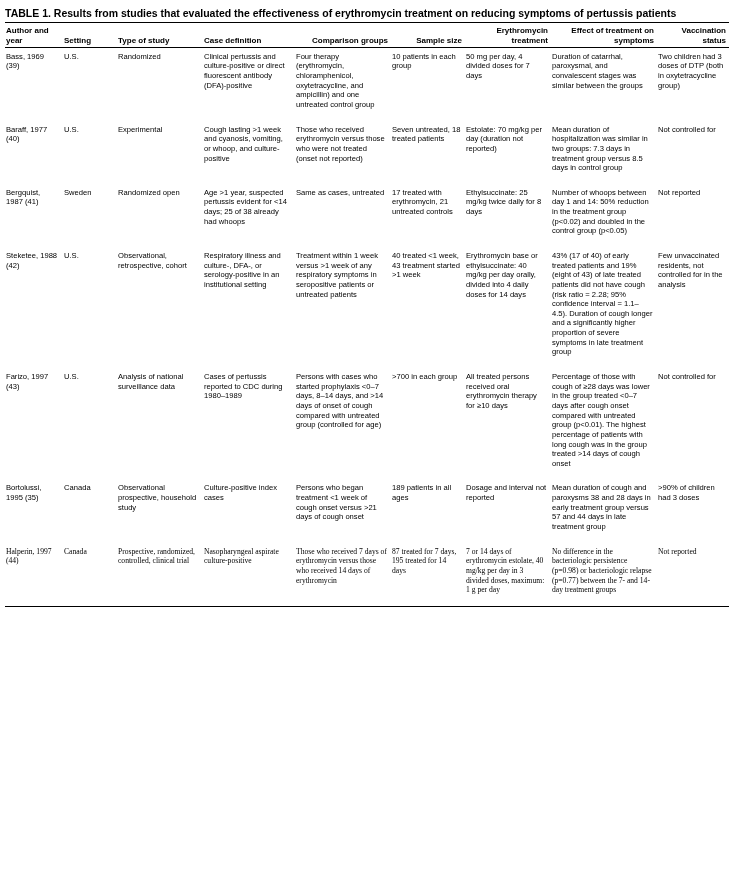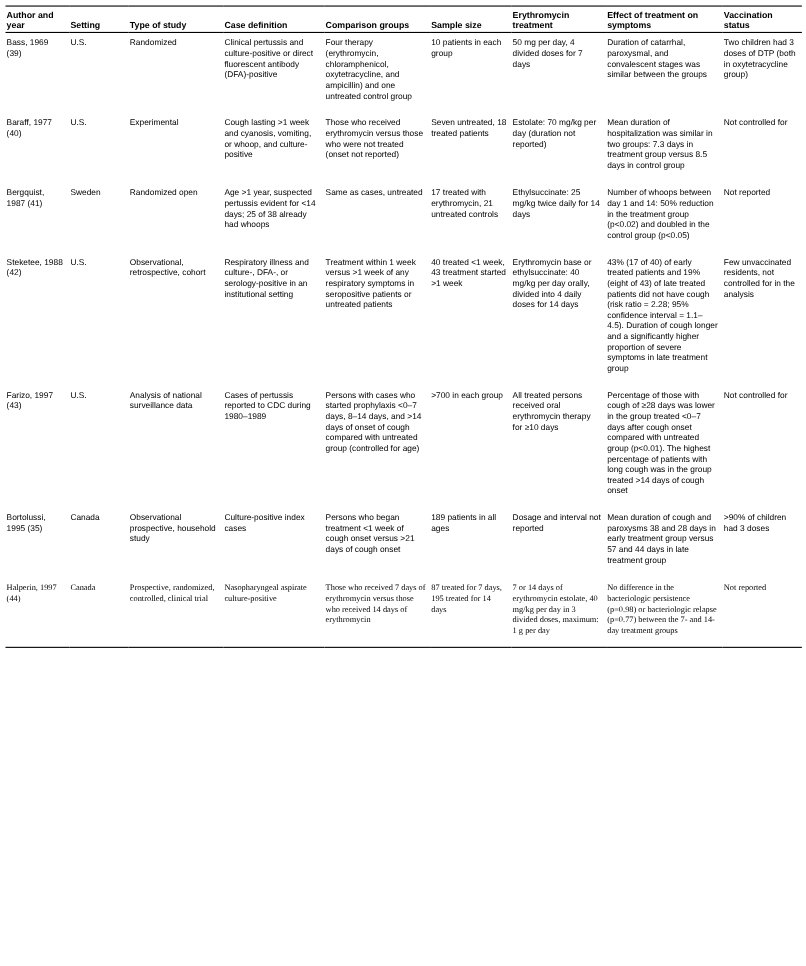--- a/index.html
+++ b/index.html
@@ -27,21 +27,21 @@
   thead th {
     border-top: 1px solid #000;
     border-bottom: 1px solid #000;
     font-size: 8px;
     font-weight: 700;
     vertical-align: bottom;
     line-height: 1.15;
     padding: 3px 3px 2px 1px;
   }
   th.al { text-align: left; }
-  th.ac { text-align: left; }
+  th.ac { text-align: right; }
 
   tbody td {
     font-size: 7.6px;
     line-height: 1.27;
     vertical-align: top;
     text-align: left;
     padding: 4px 4px 11px 1px;
     overflow-wrap: break-word;
   }
   tbody tr:last-child td { border-bottom: 1px solid #000; font-family: Liberation Serif, serif; }
@@ -54,20 +54,21 @@
   col.c-comparison { width: 96px; }
   col.c-sample { width: 74px; }
   col.c-treatment { width: 86px; }
   col.c-effect { width: 106px; }
   col.c-vacc { width: 72px; }
 </style>
 </head>
 <body>
 
 <div class="page">
+  <div class="title">TABLE 1. Results from studies that evaluated the effectiveness of erythromycin treatment on reducing symptoms of pertussis patients</div>
 
   <table class="results">
     <colgroup>
       <col class="c-author">
         <col class="c-setting">
         <col class="c-type">
         <col class="c-casedef">
       <col class="c-comparison">
         <col class="c-sample">
         <col class="c-treatment">
@@ -110,21 +111,21 @@
         <td>Mean duration of hospitalization was similar in two groups: 7.3 days in treatment group versus 8.5 days in control group</td>
         <td>Not controlled for</td>
       </tr>
       <tr>
         <td>Bergquist, 1987 (41)</td>
         <td>Sweden</td>
         <td>Randomized open</td>
         <td>Age &gt;1 year, suspected pertussis evident for &lt;14 days; 25 of 38 already had whoops</td>
         <td>Same as cases, untreated</td>
         <td>17 treated with erythromycin, 21 untreated controls</td>
-        <td>Ethylsuccinate: 25 mg/kg twice daily for 14 days</td>
+        <td>Ethylsuccinate: 25 mg/kg twice daily for 8 days</td>
         <td>Number of whoops between day 1 and 14: 50% reduction in the treatment group (p&lt;0.02) and doubled in the control group (p&lt;0.05)</td>
         <td>Not reported</td>
       </tr>
       <tr>
         <td>Steketee, 1988 (42)</td>
         <td>U.S.</td>
         <td>Observational, retrospective, cohort</td>
         <td>Respiratory illness and culture-, DFA-, or serology-positive in an institutional setting</td>
         <td>Treatment within 1 week versus &gt;1 week of any respiratory symptoms in seropositive patients or untreated patients</td>
         <td>40 treated &lt;1 week, 43 treatment started &gt;1 week</td>

